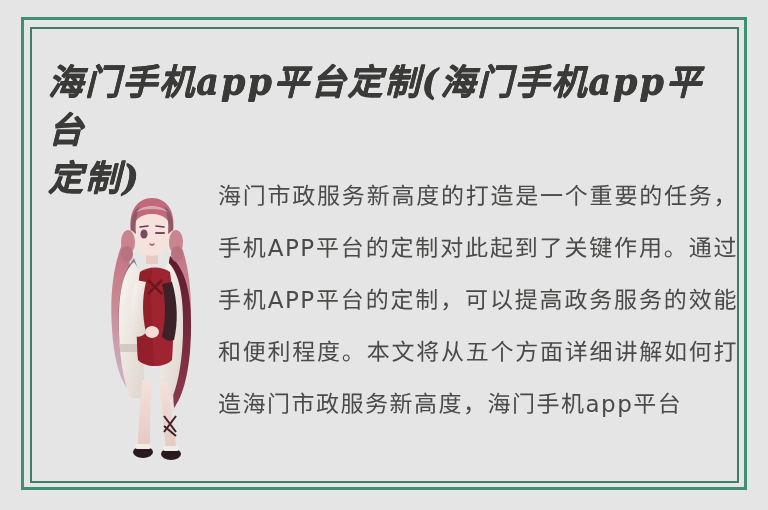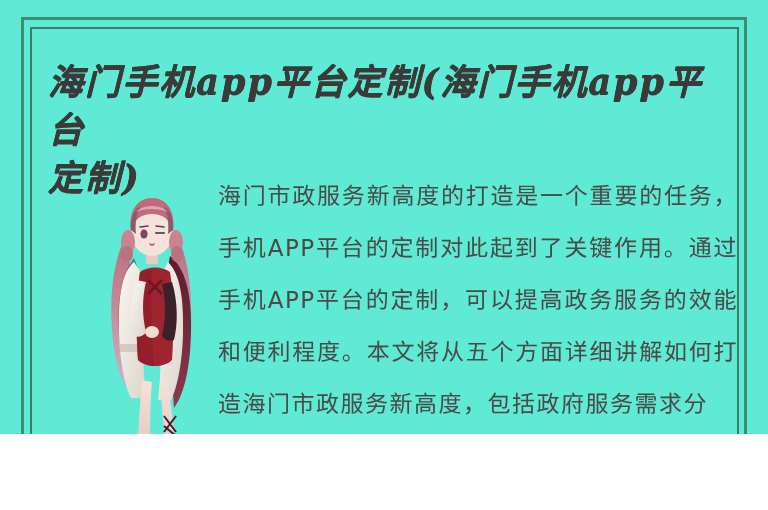--- a/index.html
+++ b/index.html
@@ -8,22 +8,22 @@
     padding: 0;
     background: #ffffff;
   }
   body {
     font-family: "Liberation Sans", "DejaVu Sans", sans-serif;
   }
 
   .page {
     position: relative;
     width: 768px;
-    height: 434px;
-    background: #5eead4;
+    height: 510px;
+    background: #e5e5e5;
     overflow: hidden;
   }
 
   
   .frame-outer {
     position: absolute;
     left: 21px;
     top: 17px;
     width: 726px;
     height: 473px;
@@ -174,16 +174,16 @@
         <path d="M60 60 Q62 62 64 60" stroke="#a6505c" stroke-width="1.4" fill="none" stroke-linecap="round"></path>
 
         <ellipse cx="53" cy="268" rx="10" ry="6" fill="#2a1a1e"></ellipse>
         <ellipse cx="81" cy="270" rx="10" ry="6" fill="#2a1a1e"></ellipse>
         <rect x="45" y="260" width="16" height="5" rx="2" fill="#f2ece6"></rect>
         <rect x="73" y="262" width="16" height="5" rx="2" fill="#f2ece6"></rect>
         <path d="M74 232 L86 248 M86 232 L74 248 M74 242 L86 252" stroke="#3a2228" stroke-width="2" fill="none"></path>
       </svg>
     </div>
 
-    <div class="body-text">海门市政服务新高度的打造是一个重要的任务，手机APP平台的定制对此起到了关键作用。通过手机APP平台的定制，可以提高政务服务的效能和便利程度。本文将从五个方面详细讲解如何打造海门市政服务新高度，包括政府服务需求分</div>
+    <div class="body-text">海门市政服务新高度的打造是一个重要的任务，手机APP平台的定制对此起到了关键作用。通过手机APP平台的定制，可以提高政务服务的效能和便利程度。本文将从五个方面详细讲解如何打造海门市政服务新高度，海门手机app平台</div>
 
   </div>
 </div>
 
 </body></html>

